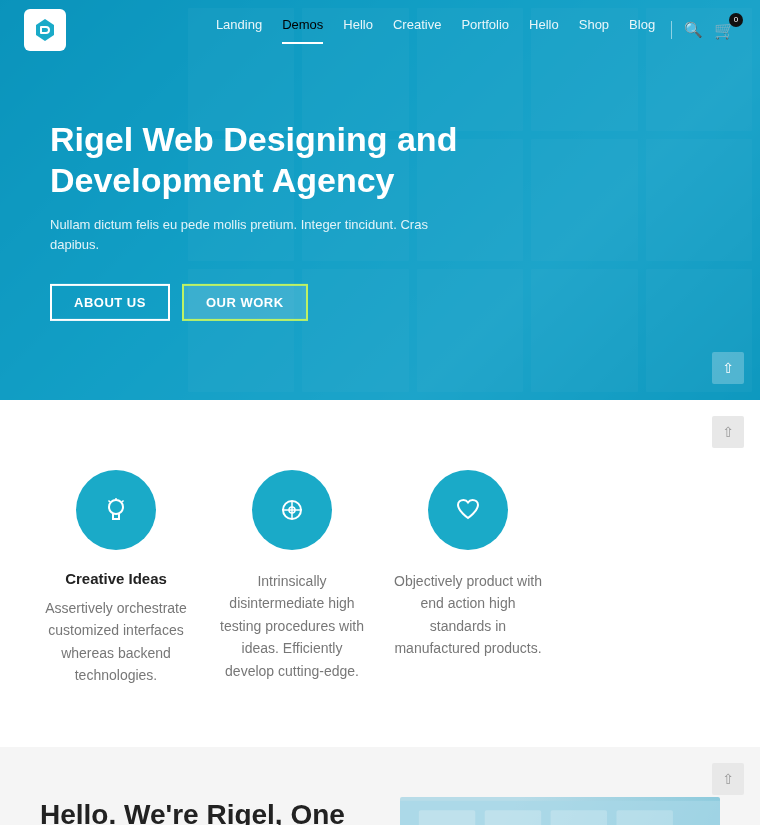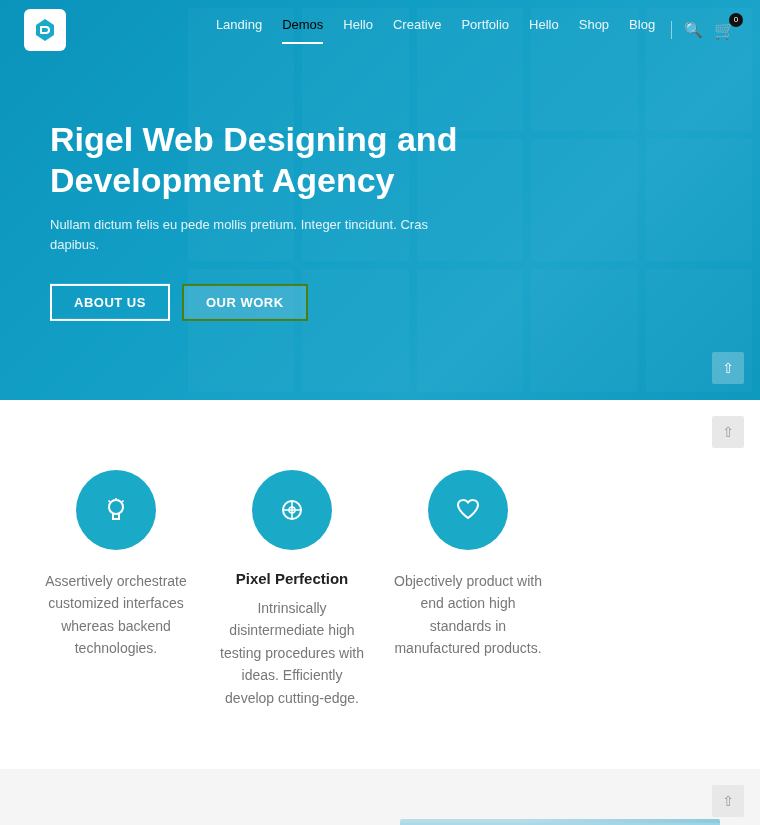--- a/index.html
+++ b/index.html
@@ -125,21 +125,21 @@
       background: transparent;
       color: #fff;
       padding: 9px 22px;
       font-size: 13px;
       font-weight: 600;
       cursor: pointer;
       letter-spacing: 0.5px;
       text-transform: uppercase;
     }
     .btn-white-fill {
-      border: 2px solid #4d7c0f;
+      border: 2px solid #bef264;
       background: rgba(255,255,255,0.15);
       color: #fff;
       padding: 9px 22px;
       font-size: 13px;
       font-weight: 600;
       cursor: pointer;
       letter-spacing: 0.5px;
       text-transform: uppercase;
     }
     .scroll-top-btn {
@@ -332,33 +332,33 @@
       <div class="feature-icon-circle">
         <svg width="32" height="32" viewBox="0 0 32 32" fill="none">
           <circle cx="16" cy="13" r="7" stroke="#fff" stroke-width="2" fill="none"></circle>
           <path d="M13 20 L13 25 L19 25 L19 20" stroke="#fff" stroke-width="2" fill="none"></path>
           <line x1="15" y1="25" x2="17" y2="25" stroke="#fff" stroke-width="2"></line>
           <line x1="16" y1="6" x2="16" y2="4" stroke="#fff" stroke-width="1.5"></line>
           <line x1="22" y1="8" x2="23.5" y2="6.5" stroke="#fff" stroke-width="1.5"></line>
           <line x1="10" y1="8" x2="8.5" y2="6.5" stroke="#fff" stroke-width="1.5"></line>
         </svg>
       </div>
+      <div class="feature-title">Creative Ideas</div>
       <div class="feature-desc">Assertively orchestrate customized interfaces whereas backend technologies.</div>
     </div>
 
     <div class="feature-item">
       <div class="feature-icon-circle">
         <svg width="32" height="32" viewBox="0 0 32 32" fill="none">
           <circle cx="16" cy="16" r="9" stroke="#fff" stroke-width="2" fill="none"></circle>
           <line x1="16" y1="7" x2="16" y2="25" stroke="#fff" stroke-width="1.5"></line>
           <line x1="7" y1="16" x2="25" y2="16" stroke="#fff" stroke-width="1.5"></line>
           <circle cx="16" cy="16" r="3" stroke="#fff" stroke-width="1.5" fill="none"></circle>
         </svg>
       </div>
-      <div class="feature-title">Pixel Perfection</div>
       <div class="feature-desc">Intrinsically disintermediate high testing procedures with ideas. Efficiently develop cutting-edge.</div>
     </div>
 
     <div class="feature-item">
       <div class="feature-icon-circle">
         <svg width="32" height="32" viewBox="0 0 32 32" fill="none">
           <path d="M16 24 C16 24 6 17 6 11 C6 8 8.5 6 11.5 6 C13.5 6 15 7 16 8.5 C17 7 18.5 6 20.5 6 C23.5 6 26 8 26 11 C26 17 16 24 16 24Z" stroke="#fff" stroke-width="2" fill="none"></path>
         </svg>
       </div>
       <div class="feature-desc">Objectively product with end action high standards in manufactured products.</div>

